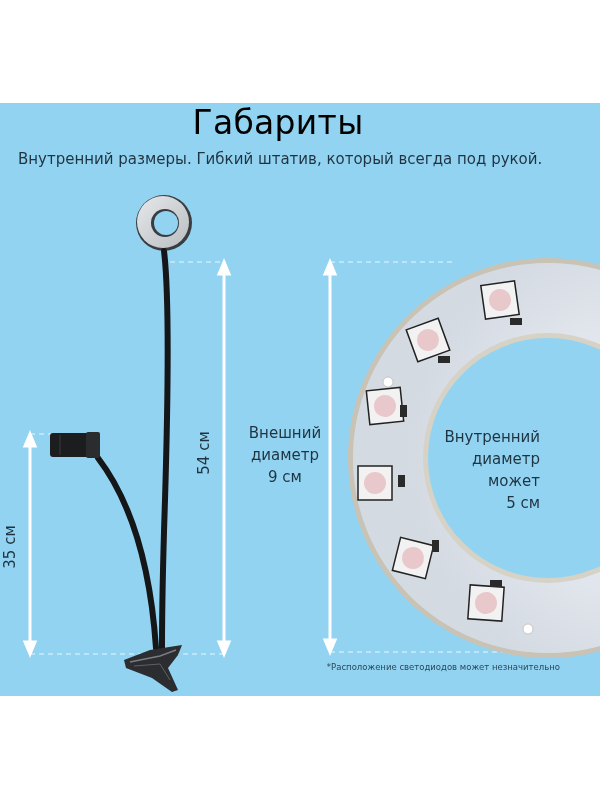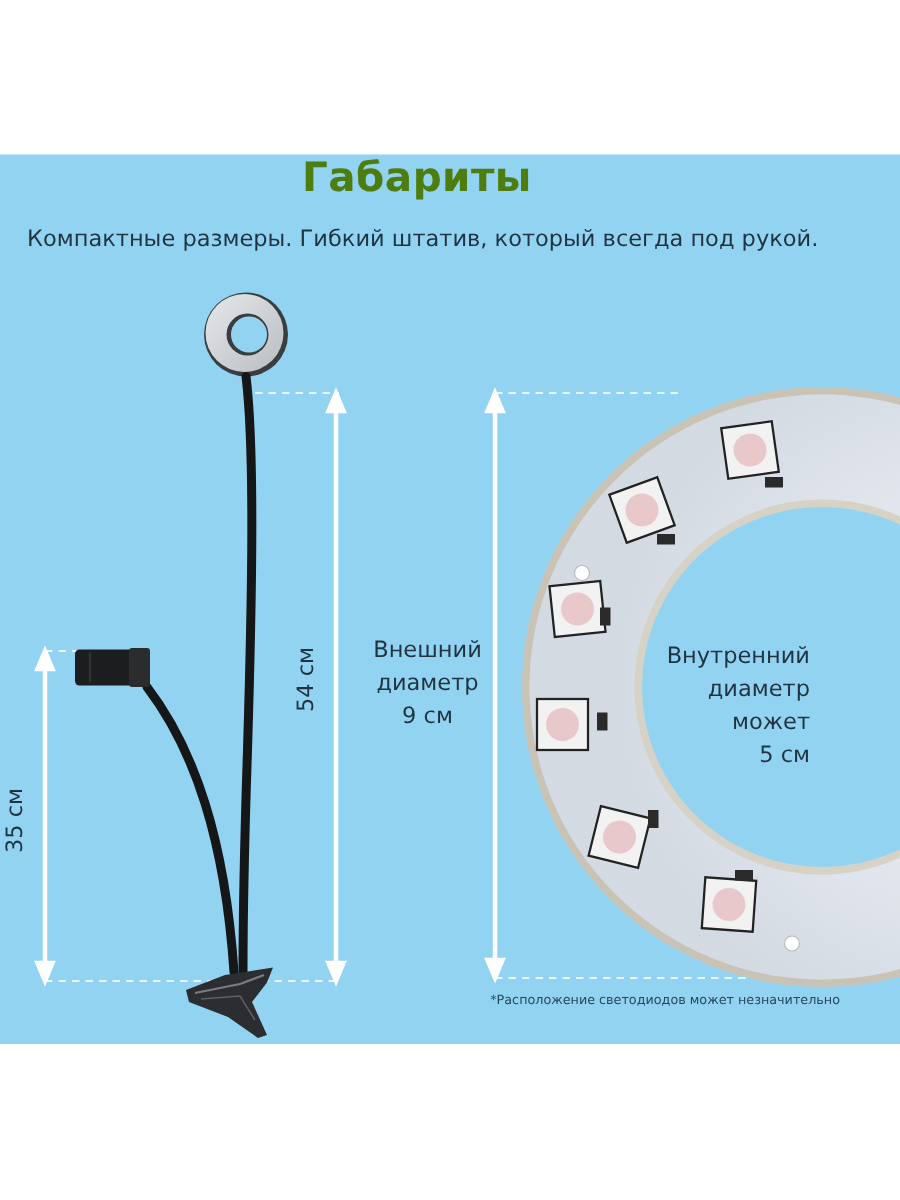--- a/index.html
+++ b/index.html
@@ -6,21 +6,21 @@
   body {
     width: 600px; height: 800px; background: #ffffff; position: relative; overflow: hidden;
     font-family: "DejaVu Sans", "Liberation Sans", sans-serif; color: #1f3a4a;
   }
   .band {
     position: absolute; left: 0; top: 103px; width: 600px; height: 593px;
     background: #93d3f2;
   }
   .title {
     position: absolute; left: 0; width: 600px; top: 103px; text-align: center;
-    font-size: 27px; font-weight: 700; color: #4d7c0f; padding-left: 0; letter-spacing: 0.3px;
+    font-size: 33px; font-weight: 400; color: #000000; padding-left: 0; letter-spacing: 0.3px;
   }
   .title span { position: relative; left: -22px; }
   .subtitle {
     position: absolute; left: 18px; top: 150px; font-size: 15px; color: #1f3440; white-space: nowrap;
   }
   .vlabel {
     position: absolute; font-size: 15px; color: #1f3440; transform: rotate(-90deg);
     transform-origin: center center; white-space: nowrap;
   }
   .center-label {
@@ -30,21 +30,21 @@
     position: absolute; right: 40px; top: 661px; text-align: right; font-size: 8.5px; line-height: 12px; color: #27485a;
   }
   svg.art { position: absolute; left: 0; top: 0; }
 </style>
 </head>
 <body>
 
 <div class="band"></div>
 
 <div class="title"><span>Габариты</span></div>
-<div class="subtitle">Компактные размеры. Гибкий штатив, который всегда под рукой.</div>
+<div class="subtitle">Внутренний размеры. Гибкий штатив, который всегда под рукой.</div>
 
 <svg class="art" width="600" height="800" viewBox="0 0 600 800">
   <defs>
     <linearGradient id="ringFace" x1="0" y1="0" x2="1" y2="1">
       <stop offset="0" stop-color="#e6e8ea"></stop>
       <stop offset="1" stop-color="#b9bdc1"></stop>
     </linearGradient>
     <radialGradient id="bigRingGlow" cx="0.75" cy="0.5" r="0.6">
       <stop offset="0" stop-color="#ffffff"></stop>
       <stop offset="0.6" stop-color="#eef0f2"></stop>

